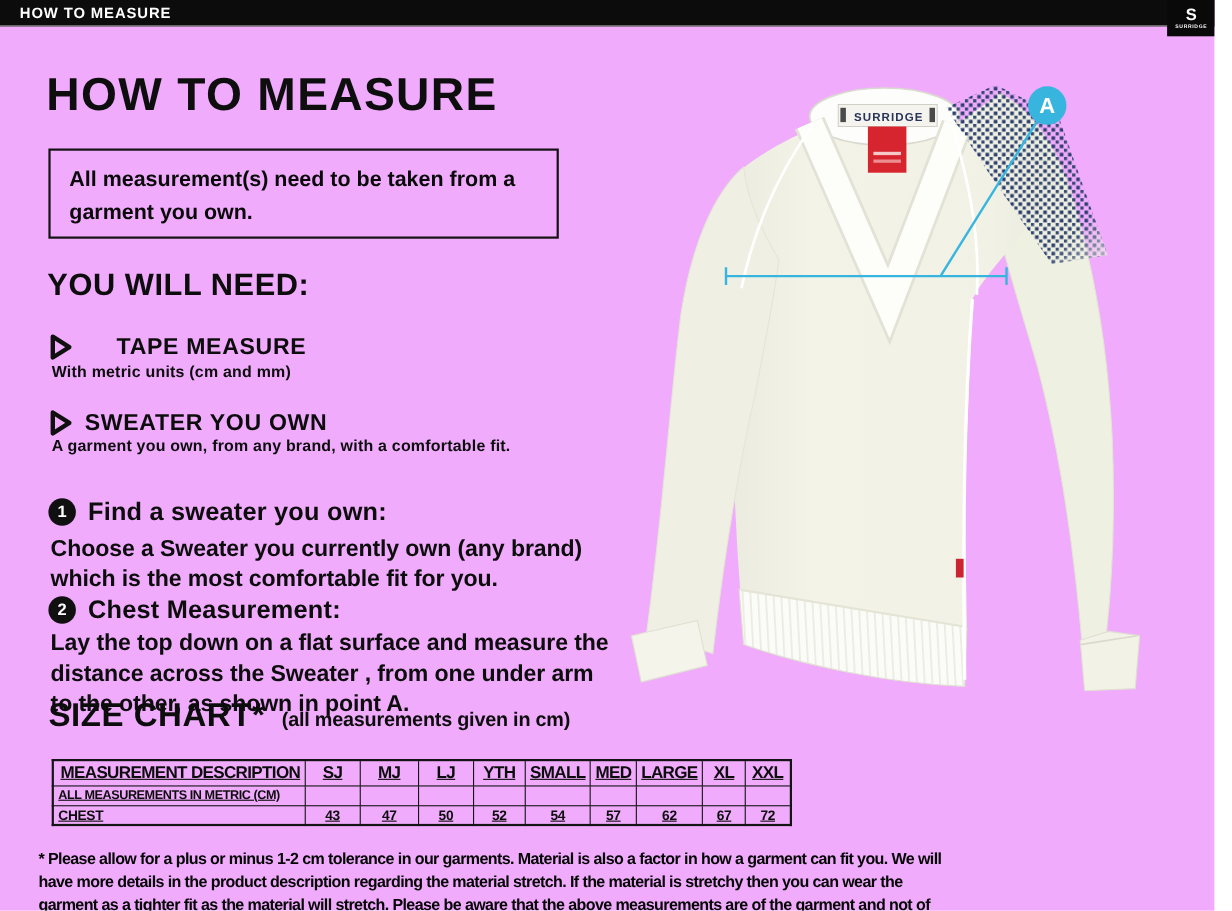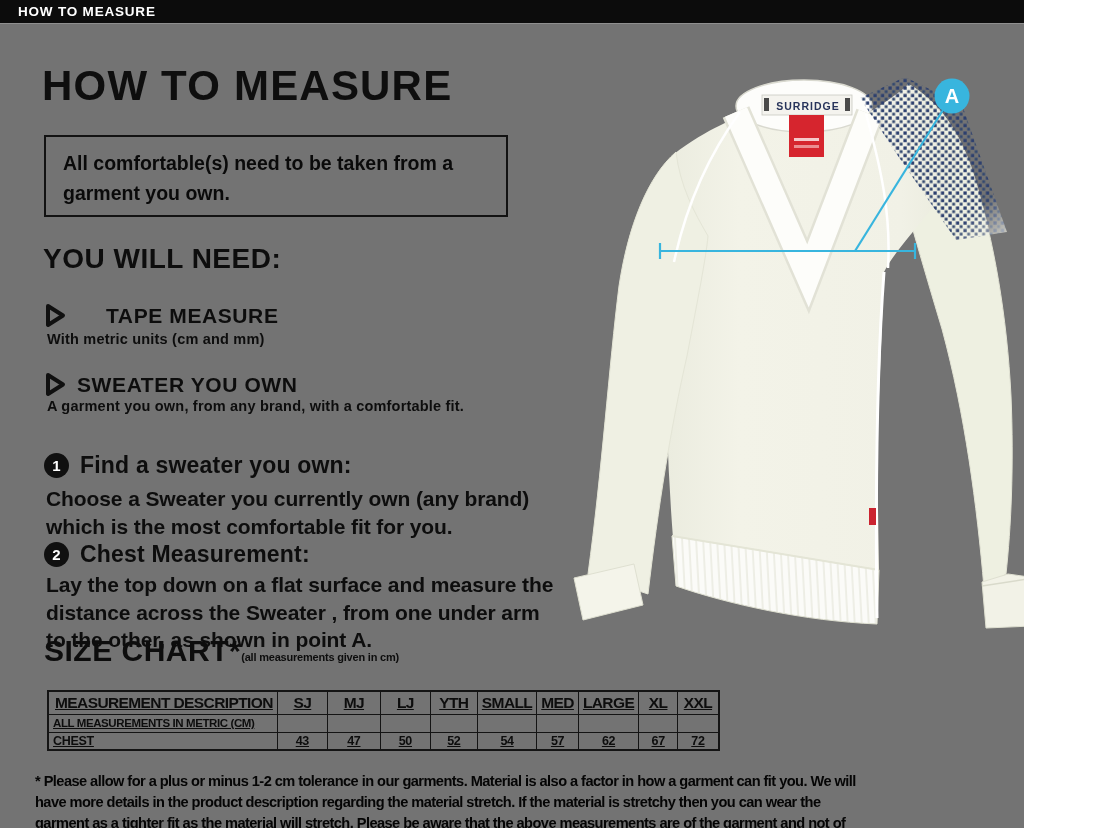--- a/index.html
+++ b/index.html
@@ -1,18 +1,18 @@
 <!DOCTYPE html>
 <html><head>
 <meta charset="utf-8">
 <style>
   * { margin:0; padding:0; box-sizing:border-box; }
   html,body { background:#fff; }
   .page {
-    position:relative; width:1024px; height:828px; background:#737373;
+    position:relative; width:1104px; height:828px; background:#f0abfc;
     font-family:"Liberation Sans","DejaVu Sans",sans-serif; color:#0d0d0d; overflow:hidden;
   }
   .topbar {
     position:absolute; left:0; top:0; width:1105px; height:24px; background:#0c0c0c;
     border-bottom:1px solid #8f8f8f;
   }
   .topbar-title {
     position:absolute; left:18px; top:0; line-height:24px; color:#fff;
     font-size:13.5px; font-weight:700; letter-spacing:.8px;
   }
@@ -52,21 +52,21 @@
   }
   .step-title { font-size:23px; font-weight:700; letter-spacing:.2px; }
   .step-desc {
     position:absolute; left:46px; font-size:21px; font-weight:700; line-height:1.32;
     letter-spacing:-.1px;
   }
   .step-desc-1 { top:485px; width:505px; }
   .step-desc-2 { top:571px; width:515px; }
 
   .chart-h { position:absolute; left:44px; top:634px; font-size:30px; font-weight:800; letter-spacing:.5px; }
-  .chart-sub { font-size:11px; font-weight:700; letter-spacing:-.2px; margin-left:0; }
+  .chart-sub { font-size:18px; font-weight:700; letter-spacing:-.2px; margin-left:15px; }
 
   table.size-table {
     position:absolute; left:47px; top:690px; border-collapse:collapse;
     border:2px solid #141414;
   }
   table.size-table td, table.size-table th {
     border:1.8px solid #141414; padding:0 4px; white-space:nowrap;text-decoration:underline;
   }
   table.size-table th { font-size:15.5px; font-weight:700; letter-spacing:-.6px; height:23px; text-align:center; }
   table.size-table th.desc { text-align:left; padding-left:6px; }
@@ -88,21 +88,21 @@
   <div class="topbar">
     <div class="topbar-title">HOW TO MEASURE</div>
   </div>
   <div class="logo-box">
     <div class="logo-s">S</div>
     <div class="logo-text">SURRIDGE</div>
   </div>
 
   <div class="h1">HOW TO MEASURE</div>
 
-  <div class="note-box">All comfortable(s) need to be taken from a garment you own.</div>
+  <div class="note-box">All measurement(s) need to be taken from a garment you own.</div>
 
   <div class="need-h">YOU WILL NEED:</div>
 
   <div class="need-item need-item-1">
     <svg width="21" height="25" viewBox="0 0 21 25">
       <path d="M3 3 L18 12.5 L3 22 Z" fill="none" stroke="#101010" stroke-width="4" stroke-linejoin="round"></path>
     </svg>
     <span class="need-title">TAPE MEASURE</span>
   </div>
   <div class="need-desc need-desc-1">With metric units (cm and mm)</div>

